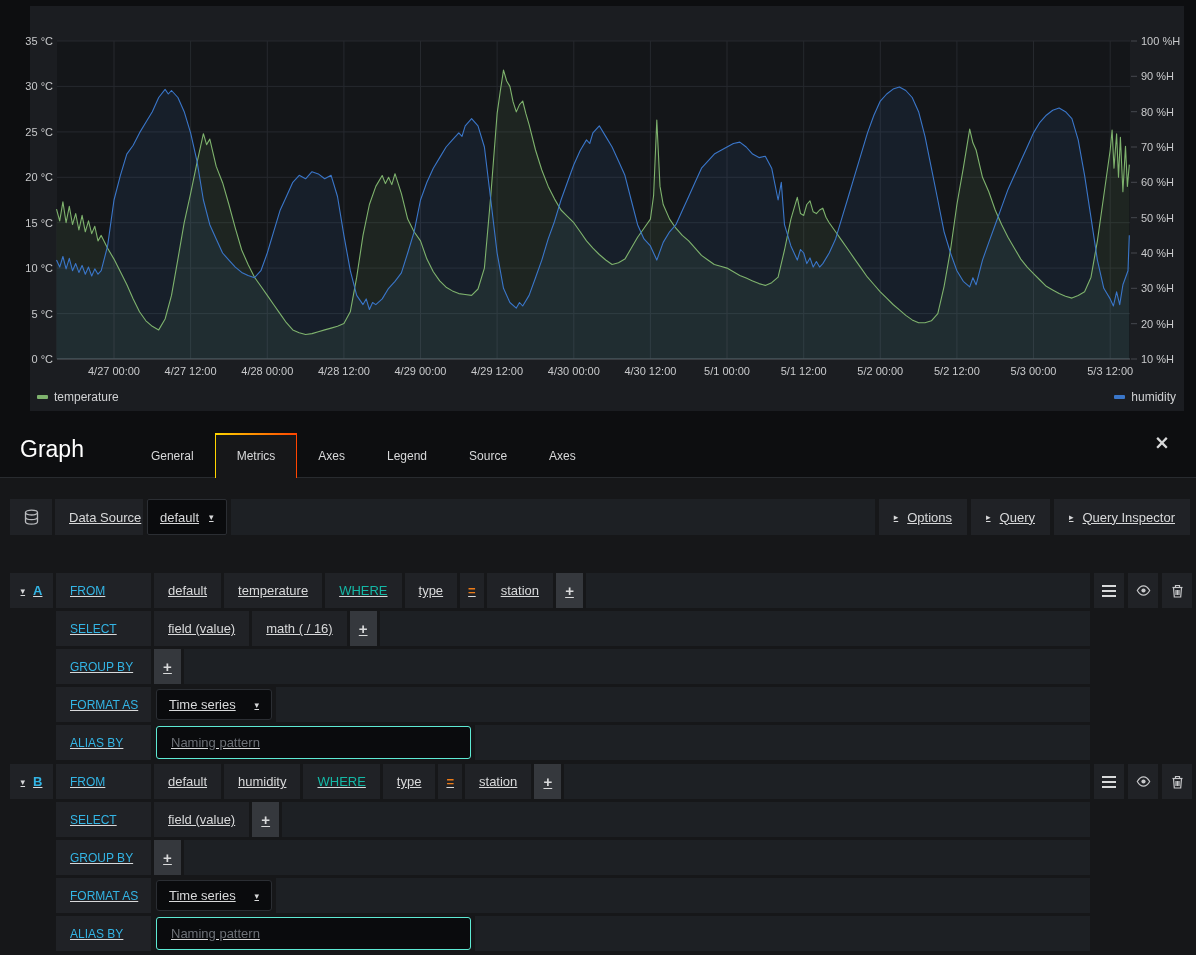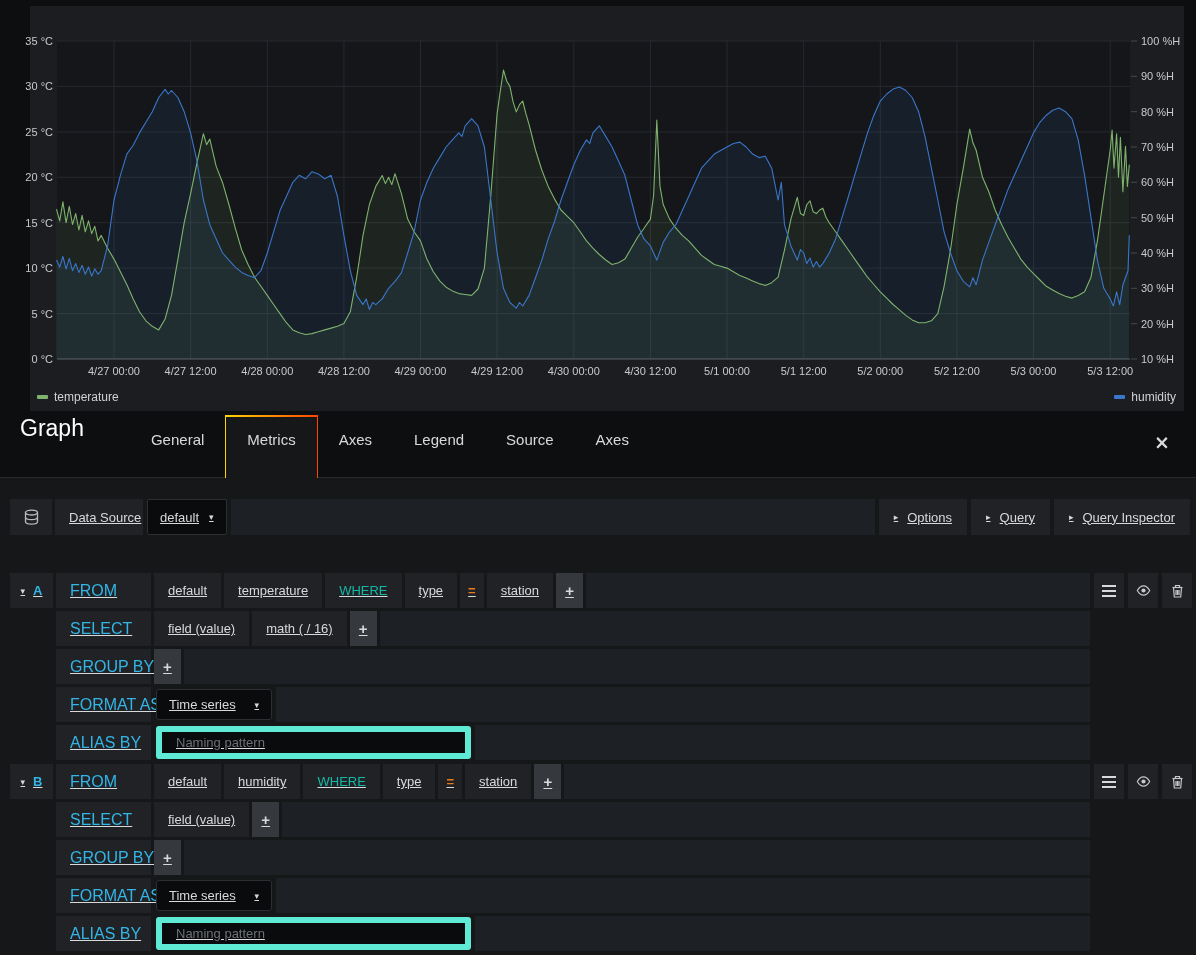--- a/index.html
+++ b/index.html
@@ -13,54 +13,54 @@
   .chart-title { position:absolute; top:12px; left:0; width:1196px; text-align:center;
     font-size:13px; font-weight:bold; color:#e3e4e6; }
   .legend-item { position:absolute; top:390px; display:flex; align-items:center; gap:6px;
     font-size:12px; color:#d0d1d3; cursor:pointer; }
   .legend-left { left:37px; }
   .legend-right { right:20px; }
   .swatch { width:11px; height:4px; border-radius:1px; display:inline-block; }
 
   
   .tabbar { position:relative; height:63px; background:#0d0e10; border-bottom:1px solid #282b2f;
-    display:flex; padding-left:20px; }
+    display:flex; align-items:flex-end; padding-left:20px; }
   .panel-type-title { font-size:23px; font-weight:500; color:#ffffff; margin:0 46px 14px 0; }
-  .tab { padding:14px 21px 15px; font-size:15px; color:#d8d9da; cursor:pointer;
+  .tab { padding:14px 21px 15px; font-size:12px; color:#d8d9da; cursor:pointer;
     border-top:2px solid transparent; margin-bottom:-1px; }
   .tab.active { background:#161719; border-top:2px solid;
     border-image:linear-gradient(90deg,#ffd500,#ff4400) 1;
     border-left:1px solid #2a2d31; border-right:1px solid #2a2d31; }
   .close-btn { position:absolute; right:26px; top:16px; font-size:19px; font-weight:bold;
     color:#d8d9da; cursor:pointer; font-family:"DejaVu Sans",sans-serif; }
 
   
   .content { background:#161719; height:477px; padding-top:21px;text-decoration:underline; }
   .row { display:flex; height:35px; margin:0 0 3px 10px; align-items:stretch; }
   .row.ds { height:36px; width:1180px; margin-bottom:38px; }
   .row .q { width:1080px; display:flex; }
   .cell { background:#202226; display:flex; align-items:center; padding:0 14px;
     font-size:13px; color:#d8d9da; margin-right:3px; white-space:nowrap; cursor:pointer; }
   .cell.static { cursor:default; }
-  .lbl { width:95px; min-width:95px; color:#33b5e5; font-size:16px; font-weight:500;
+  .lbl { width:95px; min-width:95px; color:#33b5e5; font-size:12px; font-weight:500;
     cursor:default; }
   .gutter { width:43px; min-width:43px; justify-content:center; gap:8px; padding:0; }
   .gutter .letter { color:#33b5e5; font-weight:bold; font-size:13px; }
   .caret { font-family:"DejaVu Sans",sans-serif; font-size:9px; color:#d8d9da; }
   .kw { color:#14b8a6; }
   .op { color:#eb7b18; font-weight:bold; padding:0 8px; }
   .plus { width:27px; min-width:27px; background:#35383d; justify-content:center;
     font-size:15px; font-weight:bold; padding:0; }
   .filler { flex:1; background:#1d2024; margin-right:0; cursor:default; }
   .dropdown { background:#0a0b0d; border:1px solid #2b2e33; border-radius:3px;
     display:flex; align-items:center; gap:10px; padding:0 12px; font-size:13px;
     margin:2px 4px 2px 2px; cursor:pointer; }
   .dropdown.ds-dd { margin:0 4px 0 0; border-radius:2px; }
   .alias-input-wrap { width:315px; min-width:315px; background:#0a0b0d;
-    border:6px solid #5eead4; border-radius:3px; margin:1px 4px 1px 2px; display:flex; }
+    border:1px solid #5eead4; border-radius:3px; margin:1px 4px 1px 2px; display:flex; }
   .alias-input-wrap input { flex:1; background:transparent; border:none; outline:none;
     color:#d8d9da; font-size:13px; padding:0 14px; font-family:"Liberation Sans",sans-serif; }
   .alias-input-wrap input::placeholder { color:#6d7177; }
   .btn { background:#202226; display:flex; align-items:center; gap:9px; padding:0 15px;
     font-size:13px; margin-left:4px; cursor:pointer; }
   .icon-group { display:flex; margin-left:4px; }
   .icon-btn { width:30px; background:#202226; display:flex; align-items:center;
     justify-content:center; margin-right:4px; cursor:pointer; }
   .icon-btn:last-child { margin-right:0; }
   .bars { display:flex; flex-direction:column; gap:3px; }

